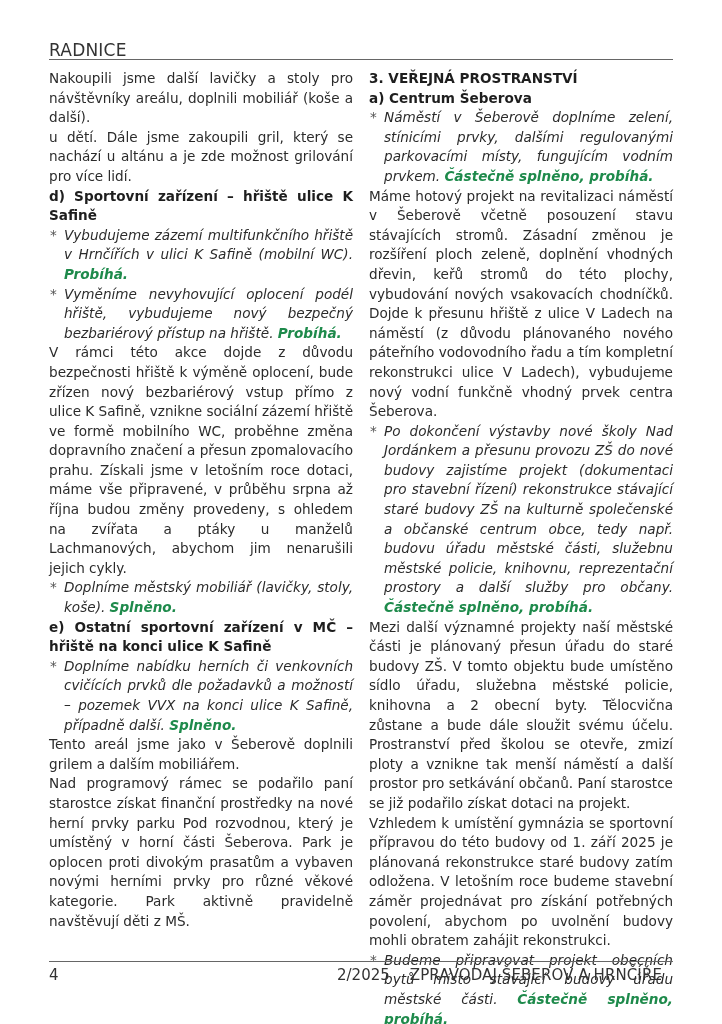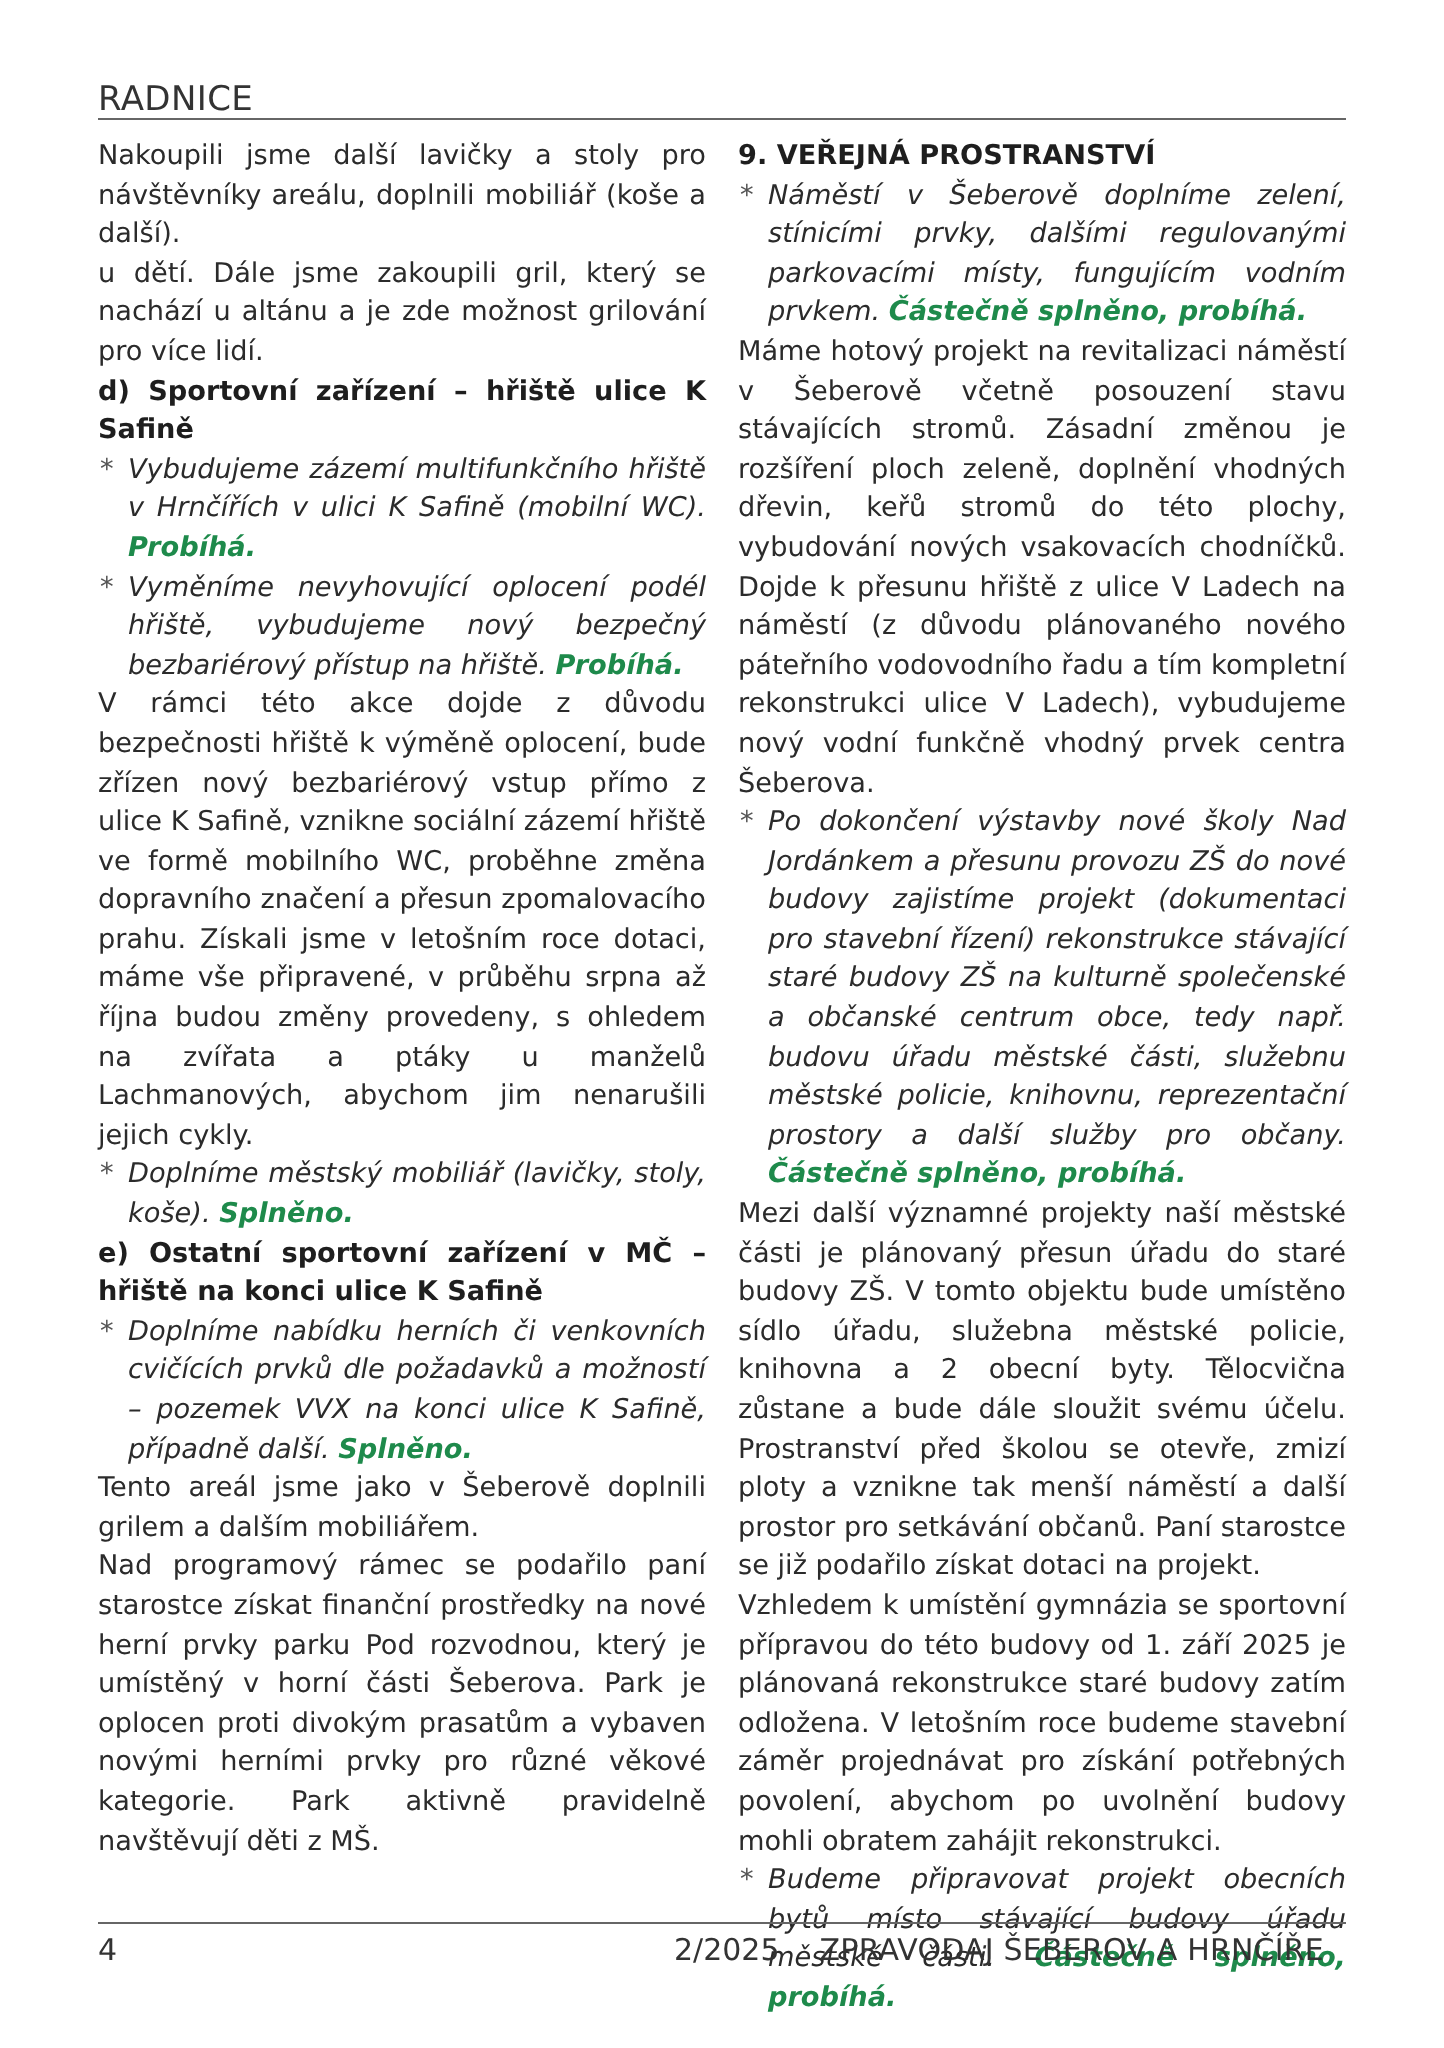--- a/index.html
+++ b/index.html
@@ -37,21 +37,22 @@
     <p class="bullet"><span class="star">*</span><span>Vybudujeme zázemí multifunkčního hřiště v Hrnčířích v ulici K Safině (mobilní WC).</span> <span class="status">Probíhá.</span></p>
     <p class="bullet"><span class="star">*</span><span>Vyměníme nevyhovující oplocení podél hřiště, vybudujeme nový bezpečný bezbariérový přístup na hřiště.</span> <span class="status">Probíhá.</span></p>
     <p><span>V rámci této akce dojde z důvodu bezpečnosti hřiště k výměně oplocení, bude zřízen nový bezbariérový vstup přímo z ulice K Safině, vznikne sociální zázemí hřiště ve formě mobilního WC, proběhne změna dopravního značení a přesun zpomalovacího prahu. Získali jsme v letošním roce dotaci, máme vše připravené, v průběhu srpna až října budou změny provedeny, s ohledem na zvířata a ptáky u manželů Lachmanových, abychom jim nenarušili jejich cykly.</span></p>
     <p class="bullet"><span class="star">*</span><span>Doplníme městský mobiliář (lavičky, stoly, koše).</span> <span class="status">Splněno.</span></p>
     <p class="heading"><span>e) Ostatní sportovní zařízení v MČ – hřiště na konci ulice K Safině</span></p>
     <p class="bullet"><span class="star">*</span><span>Doplníme nabídku herních či venkovních cvičících prvků dle požadavků a možností – pozemek VVX na konci ulice K Safině, případně další.</span> <span class="status">Splněno.</span></p>
     <p><span>Tento areál jsme jako v Šeberově doplnili grilem a dalším mobiliářem.</span></p>
     <p><span>Nad programový rámec se podařilo paní starostce získat finanční prostředky na nové herní prvky parku Pod rozvodnou, který je umístěný v horní části Šeberova. Park je oplocen proti divokým prasatům a vybaven novými herními prvky pro různé věkové kategorie. Park aktivně pravidelně navštěvují děti z MŠ.</span></p>
   </div>
 <div class="col right" id="col-right">
-    <p class="heading"><span>9. VEŘEJNÁ PROSTRANSTVÍ</span></p>
+    <p class="heading"><span>3. VEŘEJNÁ PROSTRANSTVÍ</span></p>
+    <p class="heading"><span>a) Centrum Šeberova</span></p>
     <p class="bullet"><span class="star">*</span><span>Náměstí v Šeberově doplníme zelení, stínicími prvky, dalšími regulovanými parkovacími místy, fungujícím vodním prvkem.</span> <span class="status">Částečně splněno, probíhá.</span></p>
     <p><span>Máme hotový projekt na revitalizaci náměstí v Šeberově včetně posouzení stavu stávajících stromů. Zásadní změnou je rozšíření ploch zeleně, doplnění vhodných dřevin, keřů stromů do této plochy, vybudování nových vsakovacích chodníčků. Dojde k přesunu hřiště z ulice V Ladech na náměstí (z důvodu plánovaného nového páteřního vodovodního řadu a tím kompletní rekonstrukci ulice V Ladech), vybudujeme nový vodní funkčně vhodný prvek centra Šeberova.</span></p>
     <p class="bullet"><span class="star">*</span><span>Po dokončení výstavby nové školy Nad Jordánkem a přesunu provozu ZŠ do nové budovy zajistíme projekt (dokumentaci pro stavební řízení) rekonstrukce stávající staré budovy ZŠ na kulturně společenské a občanské centrum obce, tedy např. budovu úřadu městské části, služebnu městské policie, knihovnu, reprezentační prostory a další služby pro občany.</span> <span class="status">Částečně splněno, probíhá.</span></p>
     <p><span>Mezi další významné projekty naší městské části je plánovaný přesun úřadu do staré budovy ZŠ. V tomto objektu bude umístěno sídlo úřadu, služebna městské policie, knihovna a 2 obecní byty. Tělocvična zůstane a bude dále sloužit svému účelu. Prostranství před školou se otevře, zmizí ploty a vznikne tak menší náměstí a další prostor pro setkávání občanů. Paní starostce se již podařilo získat dotaci na projekt.</span></p>
     <p><span>Vzhledem k umístění gymnázia se sportovní přípravou do této budovy od 1. září 2025 je plánovaná rekonstrukce staré budovy zatím odložena. V letošním roce budeme stavební záměr projednávat pro získání potřebných povolení, abychom po uvolnění budovy mohli obratem zahájit rekonstrukci.</span></p>
     <p class="bullet"><span class="star">*</span><span>Budeme připravovat projekt obecních bytů místo stávající budovy úřadu městské části.</span> <span class="status">Částečně splněno, probíhá.</span></p>
   </div>
 
 <div>
   <div class="rule bottom"></div>

